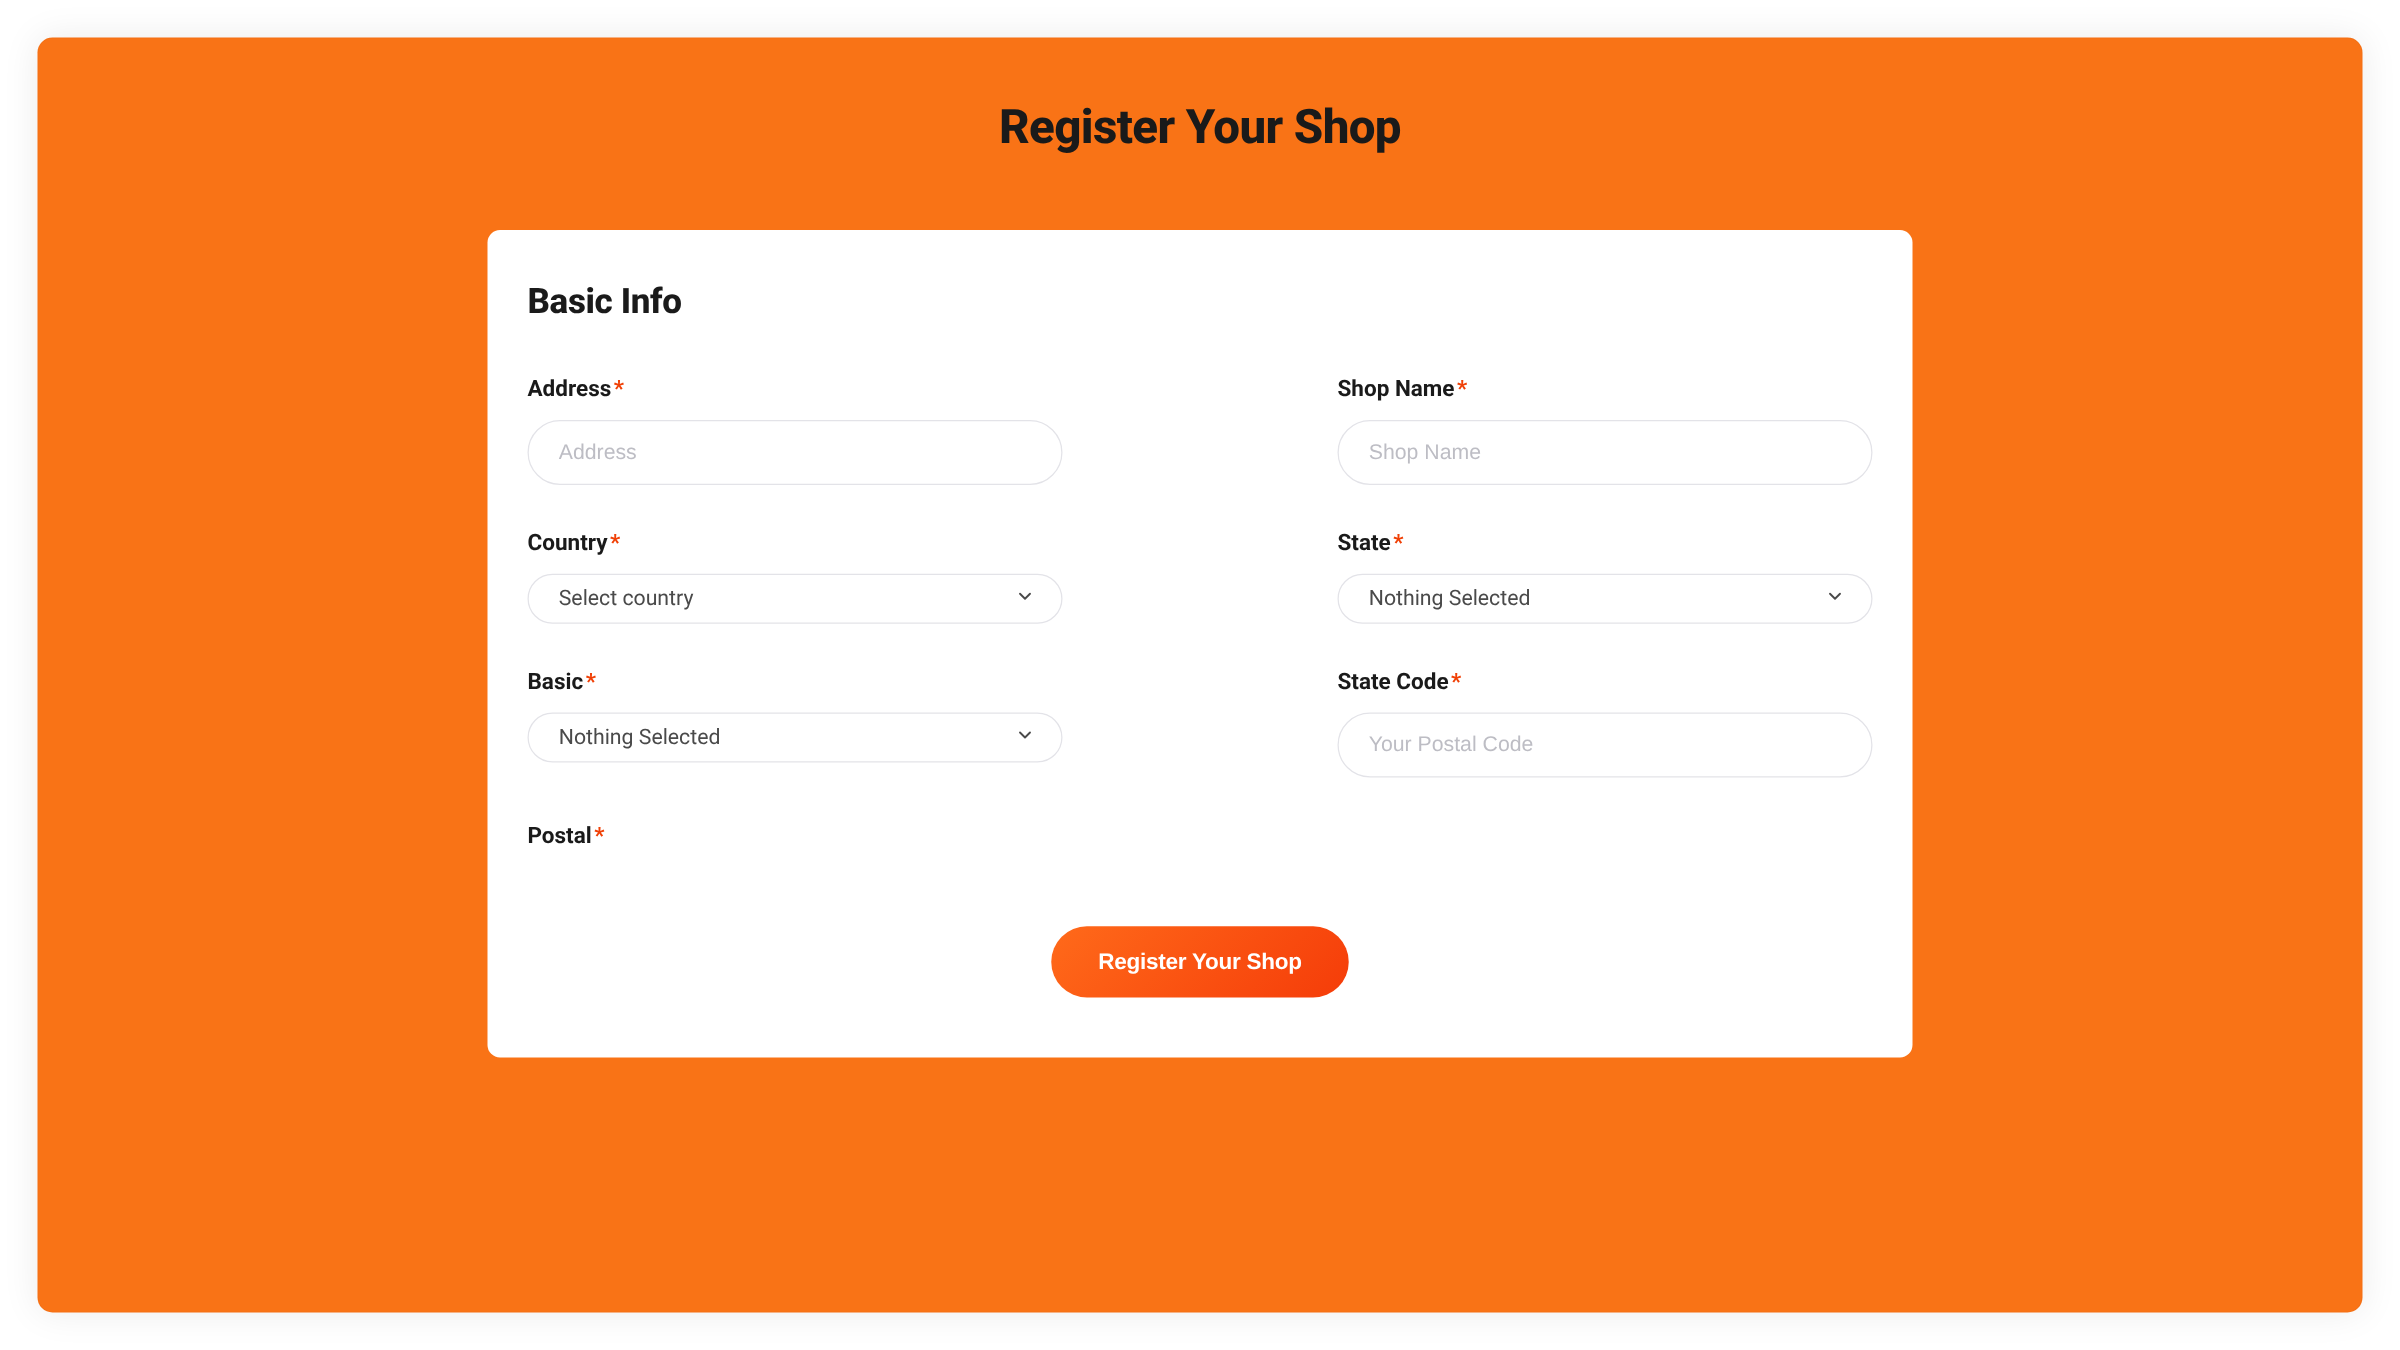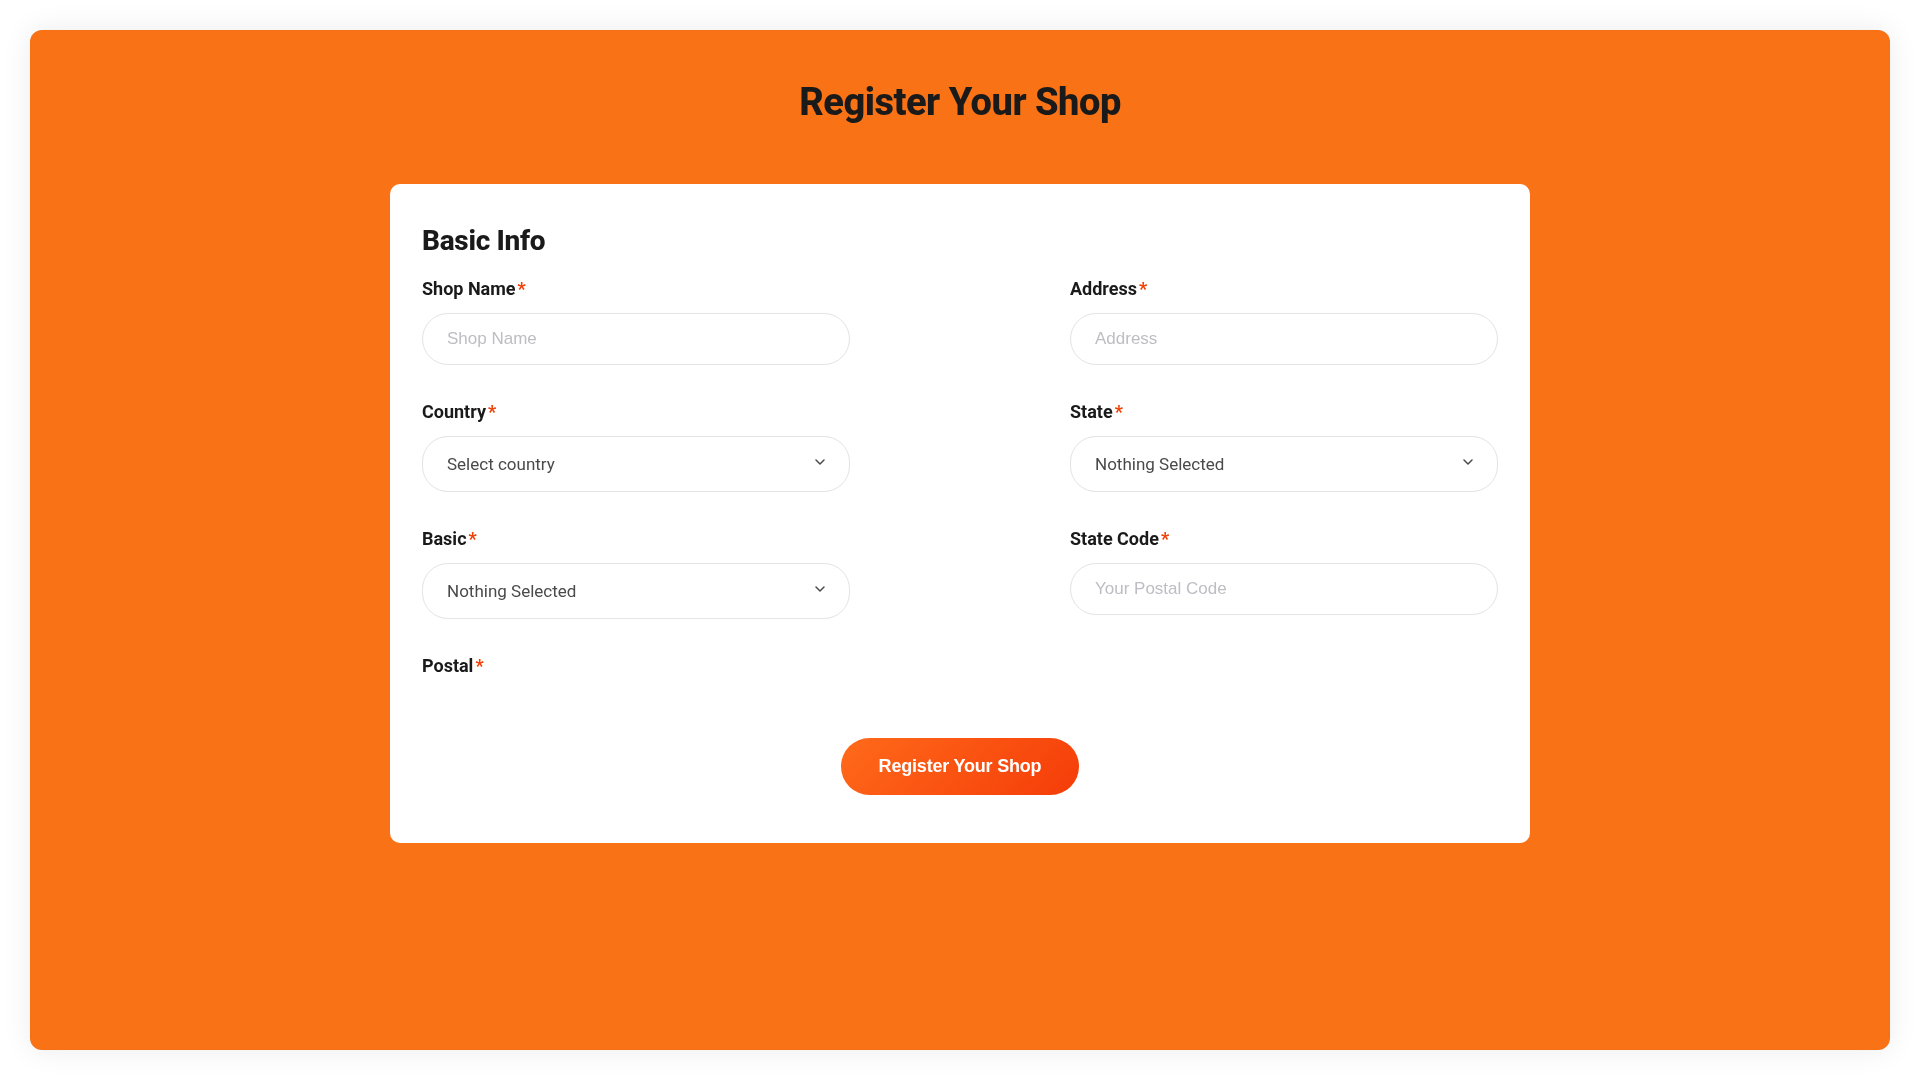--- a/index.html
+++ b/index.html
@@ -47,21 +47,21 @@
       width: 1140px;
       margin: 0 auto;
       border-radius: 10px;
       padding: 40px 32px 48px 32px;
     }
     
     .section-title {
       font-size: 28px;
       font-weight: 800;
       color: #1a1a1a;
-      margin-bottom: 21px;
+      margin-bottom: 44px;
       letter-spacing: -0.3px;
     }
     
     .form-row {
       display: flex;
       gap: 220px;
       margin-bottom: 36px;
     }
     
     .form-group {
@@ -98,21 +98,21 @@
       color: #bdbdc4;
     }
     
     .select-wrapper {
       position: relative;
       width: 100%;
     }
     
     .form-select {
       width: 100%;
-      height: 56px;
+      height: 40px;
       border: 1px solid #e3e3e8;
       border-radius: 26px;
       padding: 0 24px;
       font-size: 17px;
       color: #4a4a4a;
       background: #fff;
       outline: none;
       appearance: none;
       cursor: pointer;
       display: flex;
@@ -153,29 +153,29 @@
 
     <h1 class="page-title">Register Your Shop</h1>
 
     <div class="form-card">
 
       <h2 class="section-title">Basic Info</h2>
 
       <div class="form-row">
         <div class="form-group">
           <label class="form-label">
+            <span>Address</span><span class="required">*</span>
+          </label>
+          <input type="text" class="form-input" placeholder="Address" style="">
+        </div>
+        <div class="form-group">
+          <label class="form-label">
             <span>Shop Name</span><span class="required">*</span>
           </label>
           <input type="text" class="form-input" placeholder="Shop Name" style="">
-        </div>
-        <div class="form-group">
-          <label class="form-label">
-            <span>Address</span><span class="required">*</span>
-          </label>
-          <input type="text" class="form-input" placeholder="Address" style="">
         </div>
       </div>
 
       <div class="form-row">
         <div class="form-group">
           <label class="form-label">
             <span>Country</span><span class="required">*</span>
           </label>
           <div class="select-wrapper">
             <div class="form-select">Select country</div>

